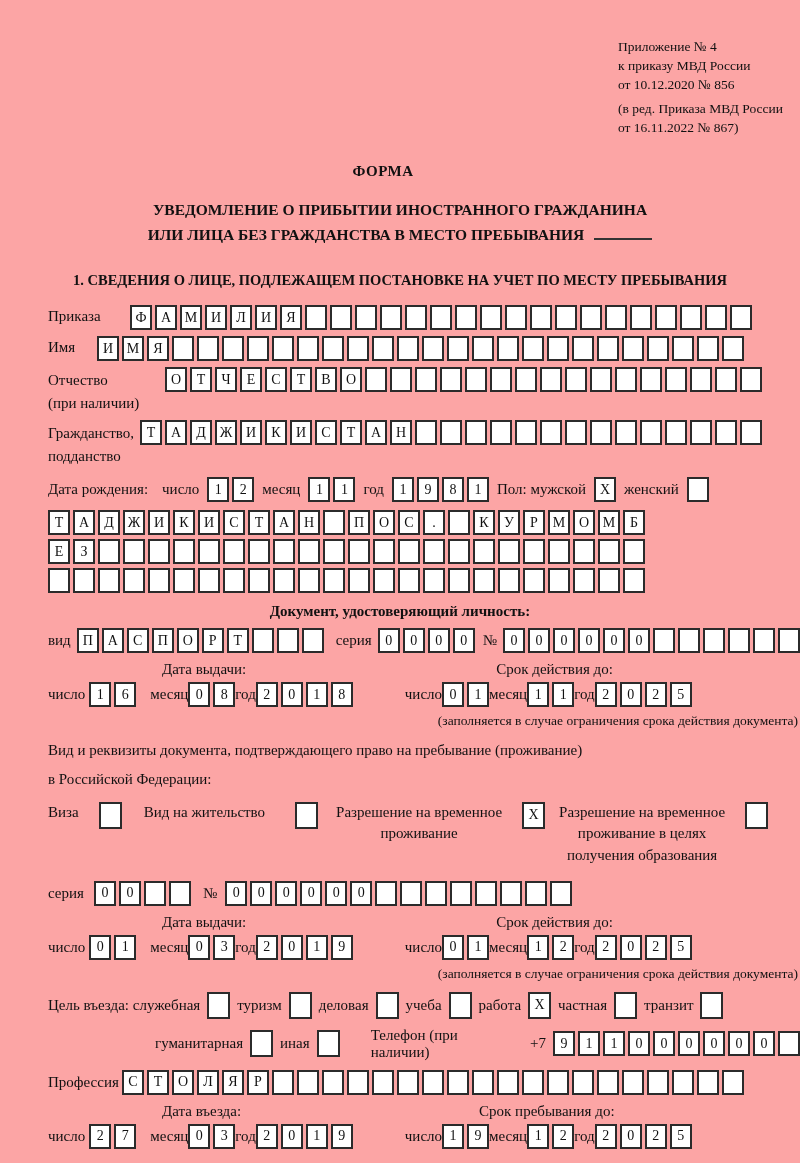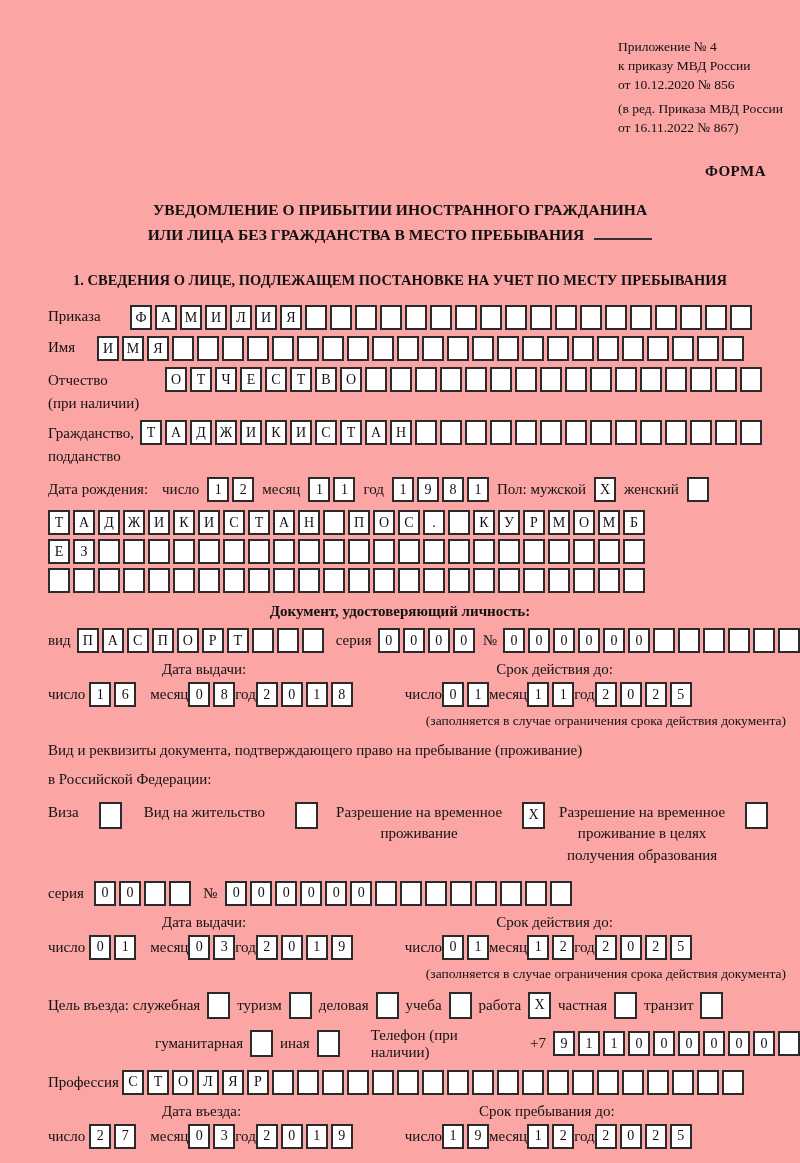--- a/index.html
+++ b/index.html
@@ -1,41 +1,41 @@
 <!DOCTYPE html>
 <html><head>
 <meta charset="utf-8">
 <style>
   * { margin:0; padding:0; box-sizing:border-box; }
   body { background:#ffffff; font-family:"Liberation Serif","DejaVu Serif",serif; color:#111; }
   .page { width:800px; height:1163px; background:#fca5a5; overflow:hidden; padding-top:38px; position:relative; }
 
   .appendix { margin-left:618px; font-size:13.5px; line-height:1.4; }
   .appendix .amend { margin-top:5px; }
-  .forma { text-align:right; padding-right:34px; font-weight:bold; font-size:15px; margin-top:26px; letter-spacing:.5px; }
+  .forma { text-align:center; padding-right:34px; font-weight:bold; font-size:15px; margin-top:26px; letter-spacing:.5px; }
 
   .title { text-align:center; font-weight:bold; font-size:15.5px; line-height:1.6; margin-top:18px; }
   .underline-seg { display:inline-block; width:58px; border-bottom:2px solid #333; margin-left:10px; }
 
   .sec-heading { text-align:center; font-weight:bold; font-size:14.5px; margin-top:24px; }
 
   .rows { margin-top:16px; font-size:15px; }
   .row { display:flex; align-items:flex-start; margin:0 0 6px 48px; }
   .lbl { flex:0 0 auto; padding-top:3px; }
   .lblcol { flex:0 0 auto; line-height:1.5; padding-top:2px; }
   .cells { display:flex; gap:3px; flex:0 0 auto; }
   .cell { flex:0 0 auto; width:22px; height:25px; border:2px solid #2b2b2b; display:flex; align-items:center; justify-content:center; font-size:14px; background:#fff; }
   .checkbox { width:23px; height:27px; }
   .grp { display:flex; align-items:center; gap:4px; }
   .grp .t { padding:0 4px 0 8px; }
   .stack { display:flex; flex-direction:column; gap:4px; }
 
   .center-bold { text-align:center; font-weight:bold; font-size:15px; margin:10px 0 8px 0; }
   .dual-head { display:flex; font-size:15px; margin:8px 0 4px 0; }
-  .note { font-size:13.5px; text-align:right; padding-right:14px; margin:2px 0 10px 0; }
+  .note { font-size:13.5px; text-align:right; padding-right:2px; margin:2px 0 10px 0; }
   .plain { margin-left:48px; font-size:15px; line-height:1.55; }
   .cbitem { display:flex; align-items:flex-start; gap:20px; }
   .cbitem .txt { text-align:center; line-height:1.45; }
   .purpose { display:flex; align-items:center; gap:7px; margin-left:48px; font-size:15px; margin-top:8px; }
 </style>
 </head>
 <body>
 
 <div class="page">
 

